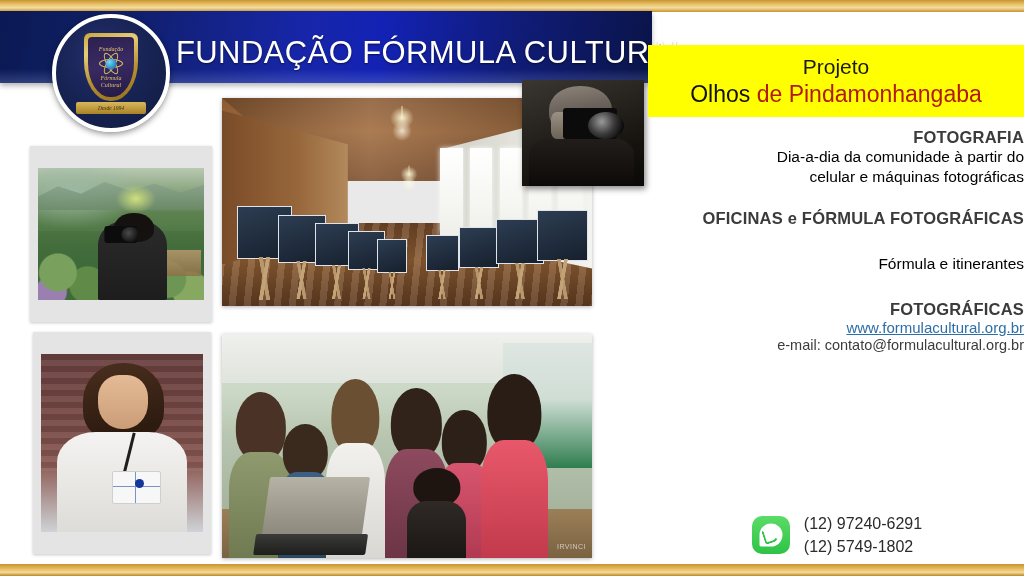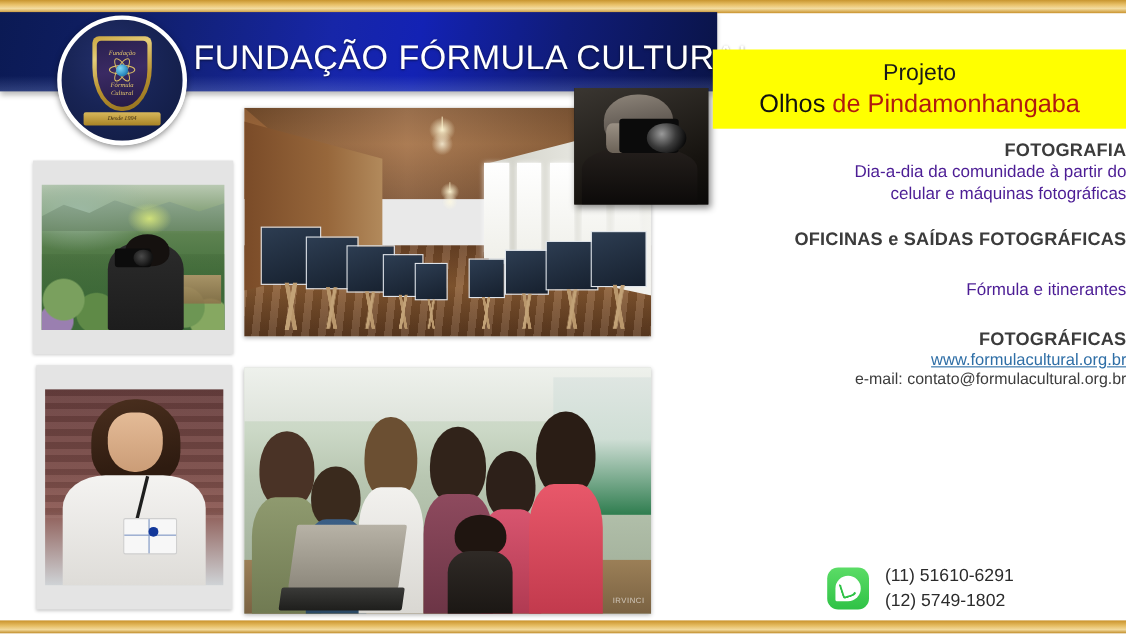--- a/index.html
+++ b/index.html
@@ -337,21 +337,21 @@
     position:absolute; right:6px; bottom:8px;
     font-size:7px; color:rgba(255,255,255,.62); letter-spacing:.5px;
   }
 
   
   .info { position:absolute; left:650px; top:128px; width:374px; text-align:right; }
   .sec { margin-bottom:0; }
   .sec-h {
     font-size:16.5px; font-weight:bold; color:#3b3b3b; letter-spacing:.2px;
   }
-  .sec-b { font-size:15.5px; color:#4c1d95; line-height:20px; }
+  .sec-b { font-size:15.5px; color:#000000; line-height:20px; }
   .gap-a { height:22px; } .gap-b { height:26px; } .gap-c { height:26px; }
 
   .link {
     font-size:15px; color:#2e6ea6; text-decoration:underline; display:inline-block;
   }
   .email { font-size:14.5px; color:#3c3c3c; }
 
   .contact {
     position:absolute; left:650px; top:512px; width:374px;
     display:flex; align-items:center; justify-content:center; gap:14px;
@@ -550,21 +550,21 @@
     <div class="sec">
       <div class="sec-h">FOTOGRAFIA</div>
       <div class="sec-b">
         Dia-a-dia da comunidade à partir do<br>celular e máquinas fotográficas
       </div>
     </div>
 
     <div class="gap-a"></div>
 
     <div class="sec">
-      <div class="sec-h">OFICINAS e SAÍDAS FOTOGRÁFICAS</div>
+      <div class="sec-h">OFICINAS e FÓRMULA FOTOGRÁFICAS</div>
     </div>
 
     <div class="gap-b"></div>
 
     <div class="sec">
       <div class="sec-b">Fórmula e itinerantes</div>
     </div>
 
     <div class="gap-c"></div>
 
@@ -573,18 +573,18 @@
       <a class="link" href="#">www.formulacultural.org.br</a>
       <div class="email">e-mail: contato@formulacultural.org.br</div>
     </div>
   </div>
 
   <div class="contact">
     <div class="wa">
       <div class="wa-bub"></div>
     </div>
     <div class="phones">
-      <div class="phone">(11) 51610-6291</div>
+      <div class="phone">(12) 97240-6291</div>
       <div class="phone">(12)  5749-1802</div>
     </div>
   </div>
 
 </div>
 
 </body></html>

